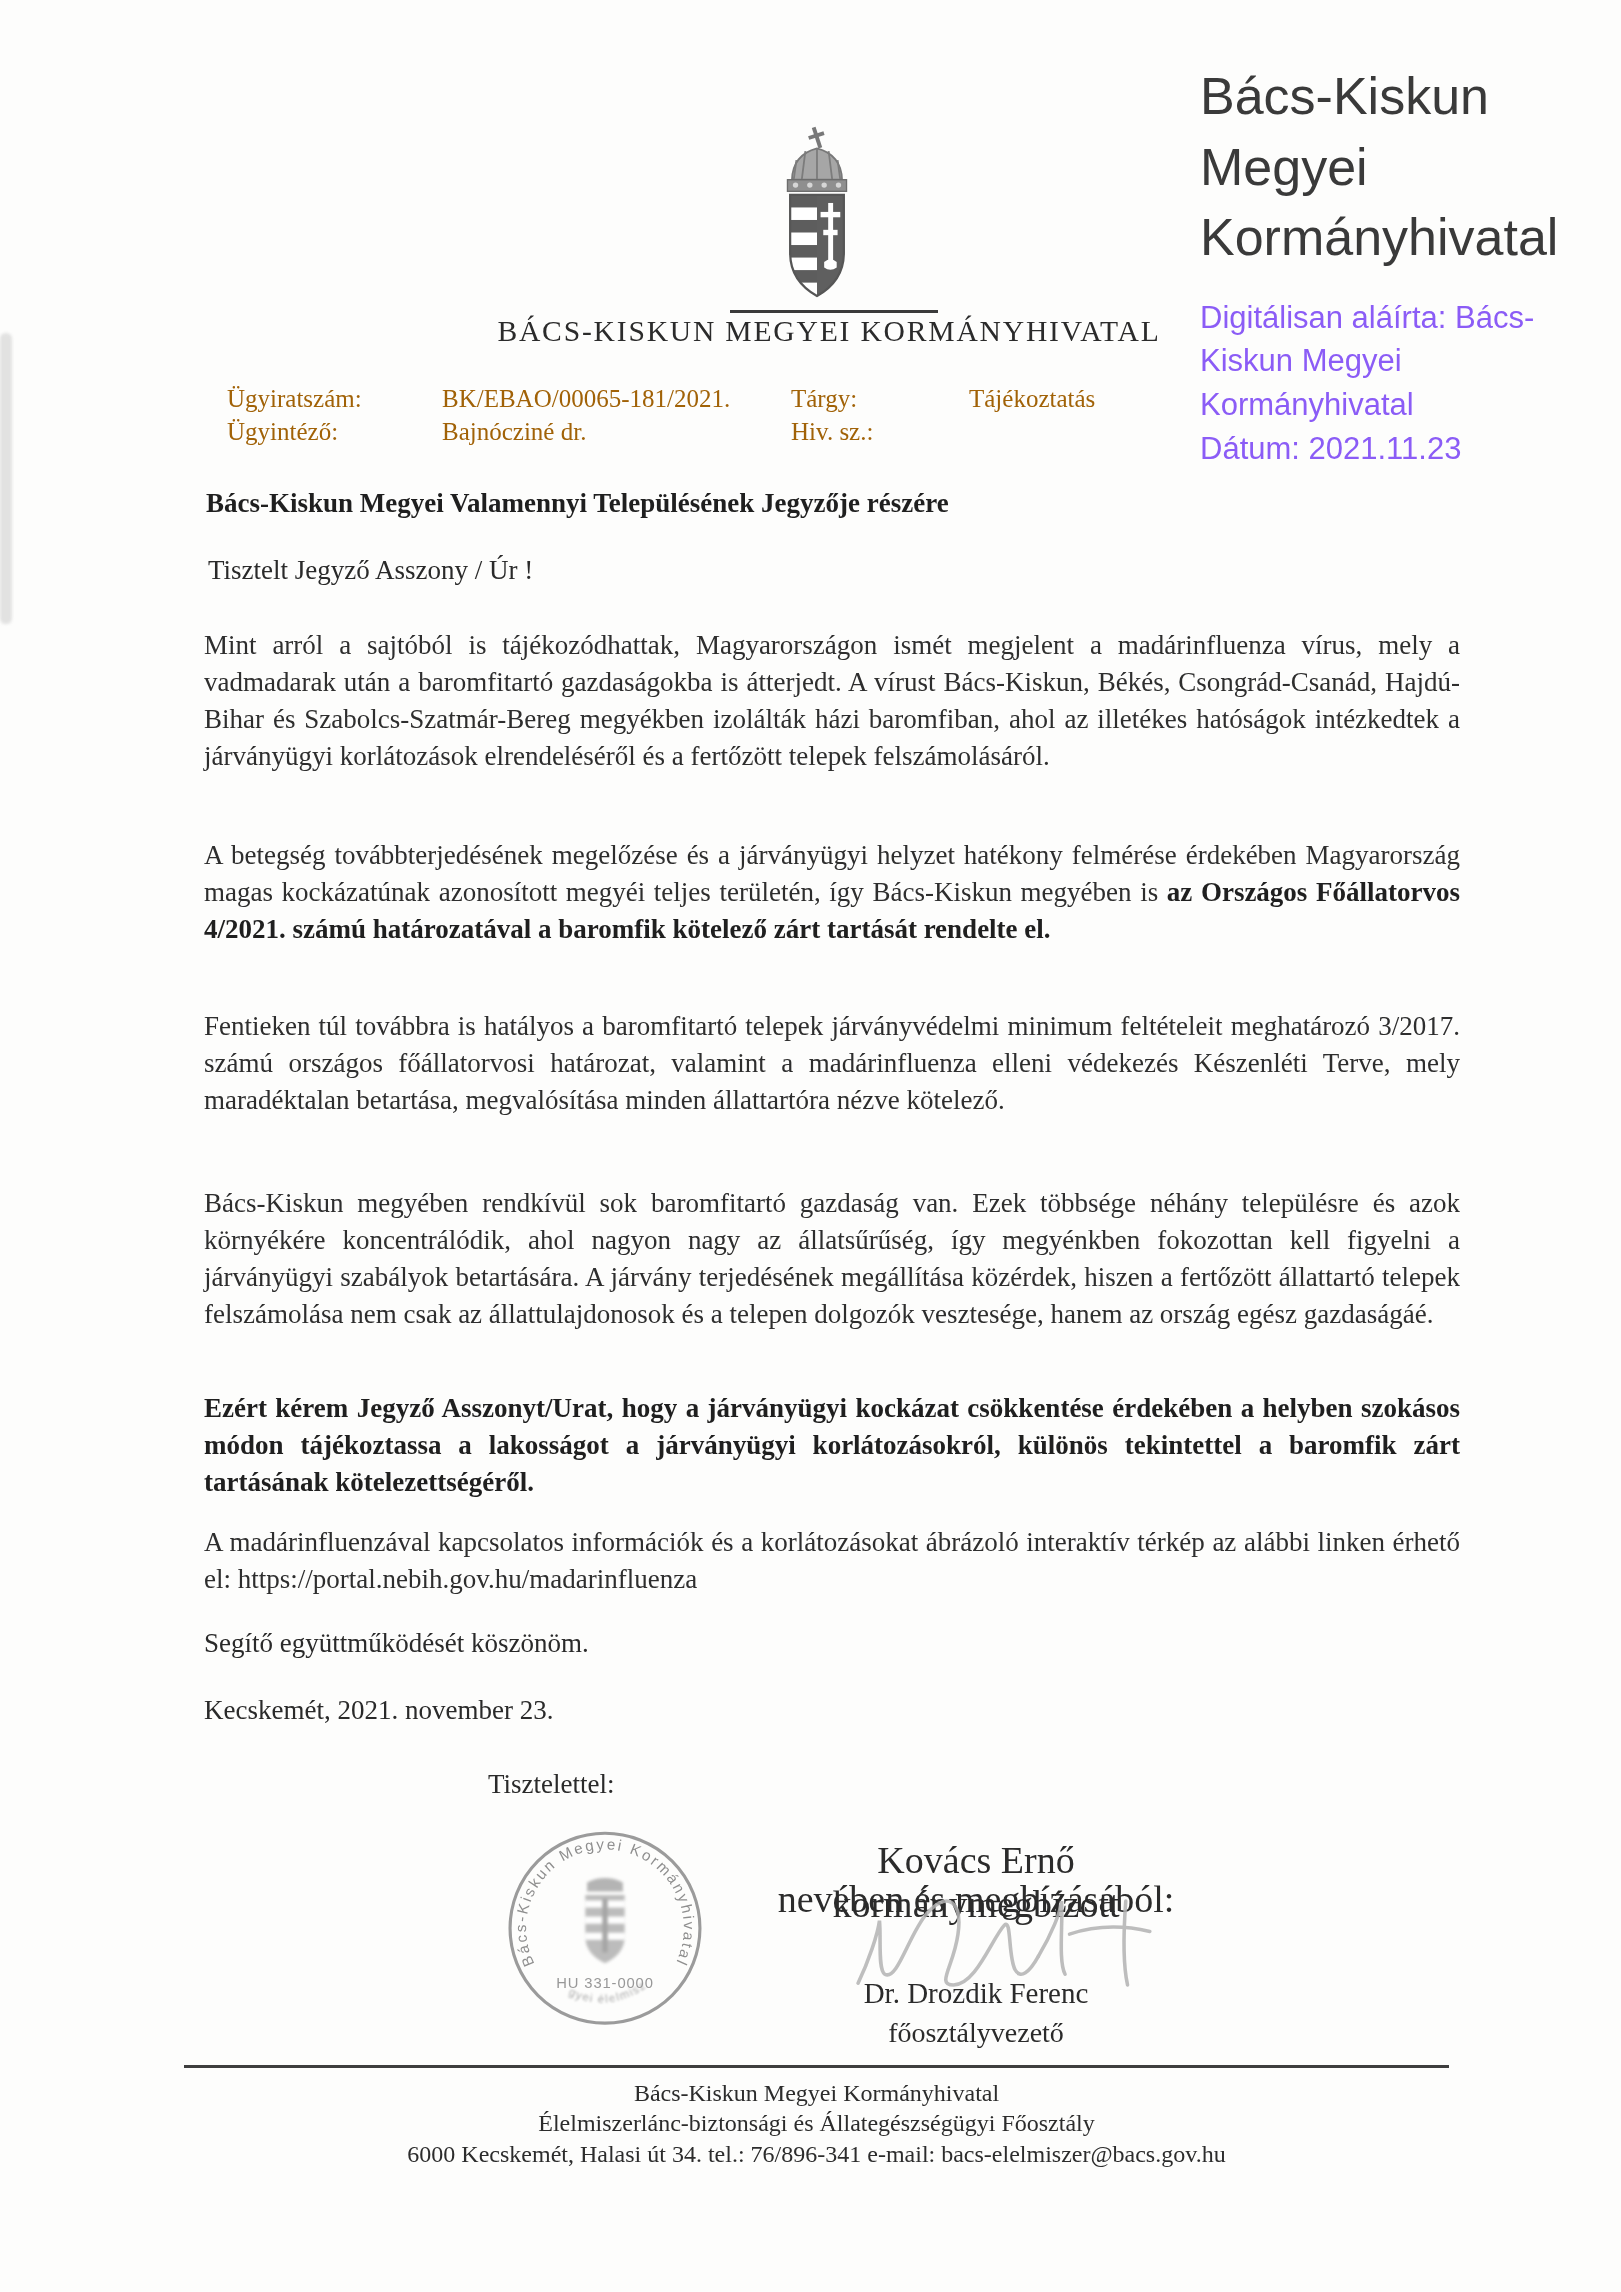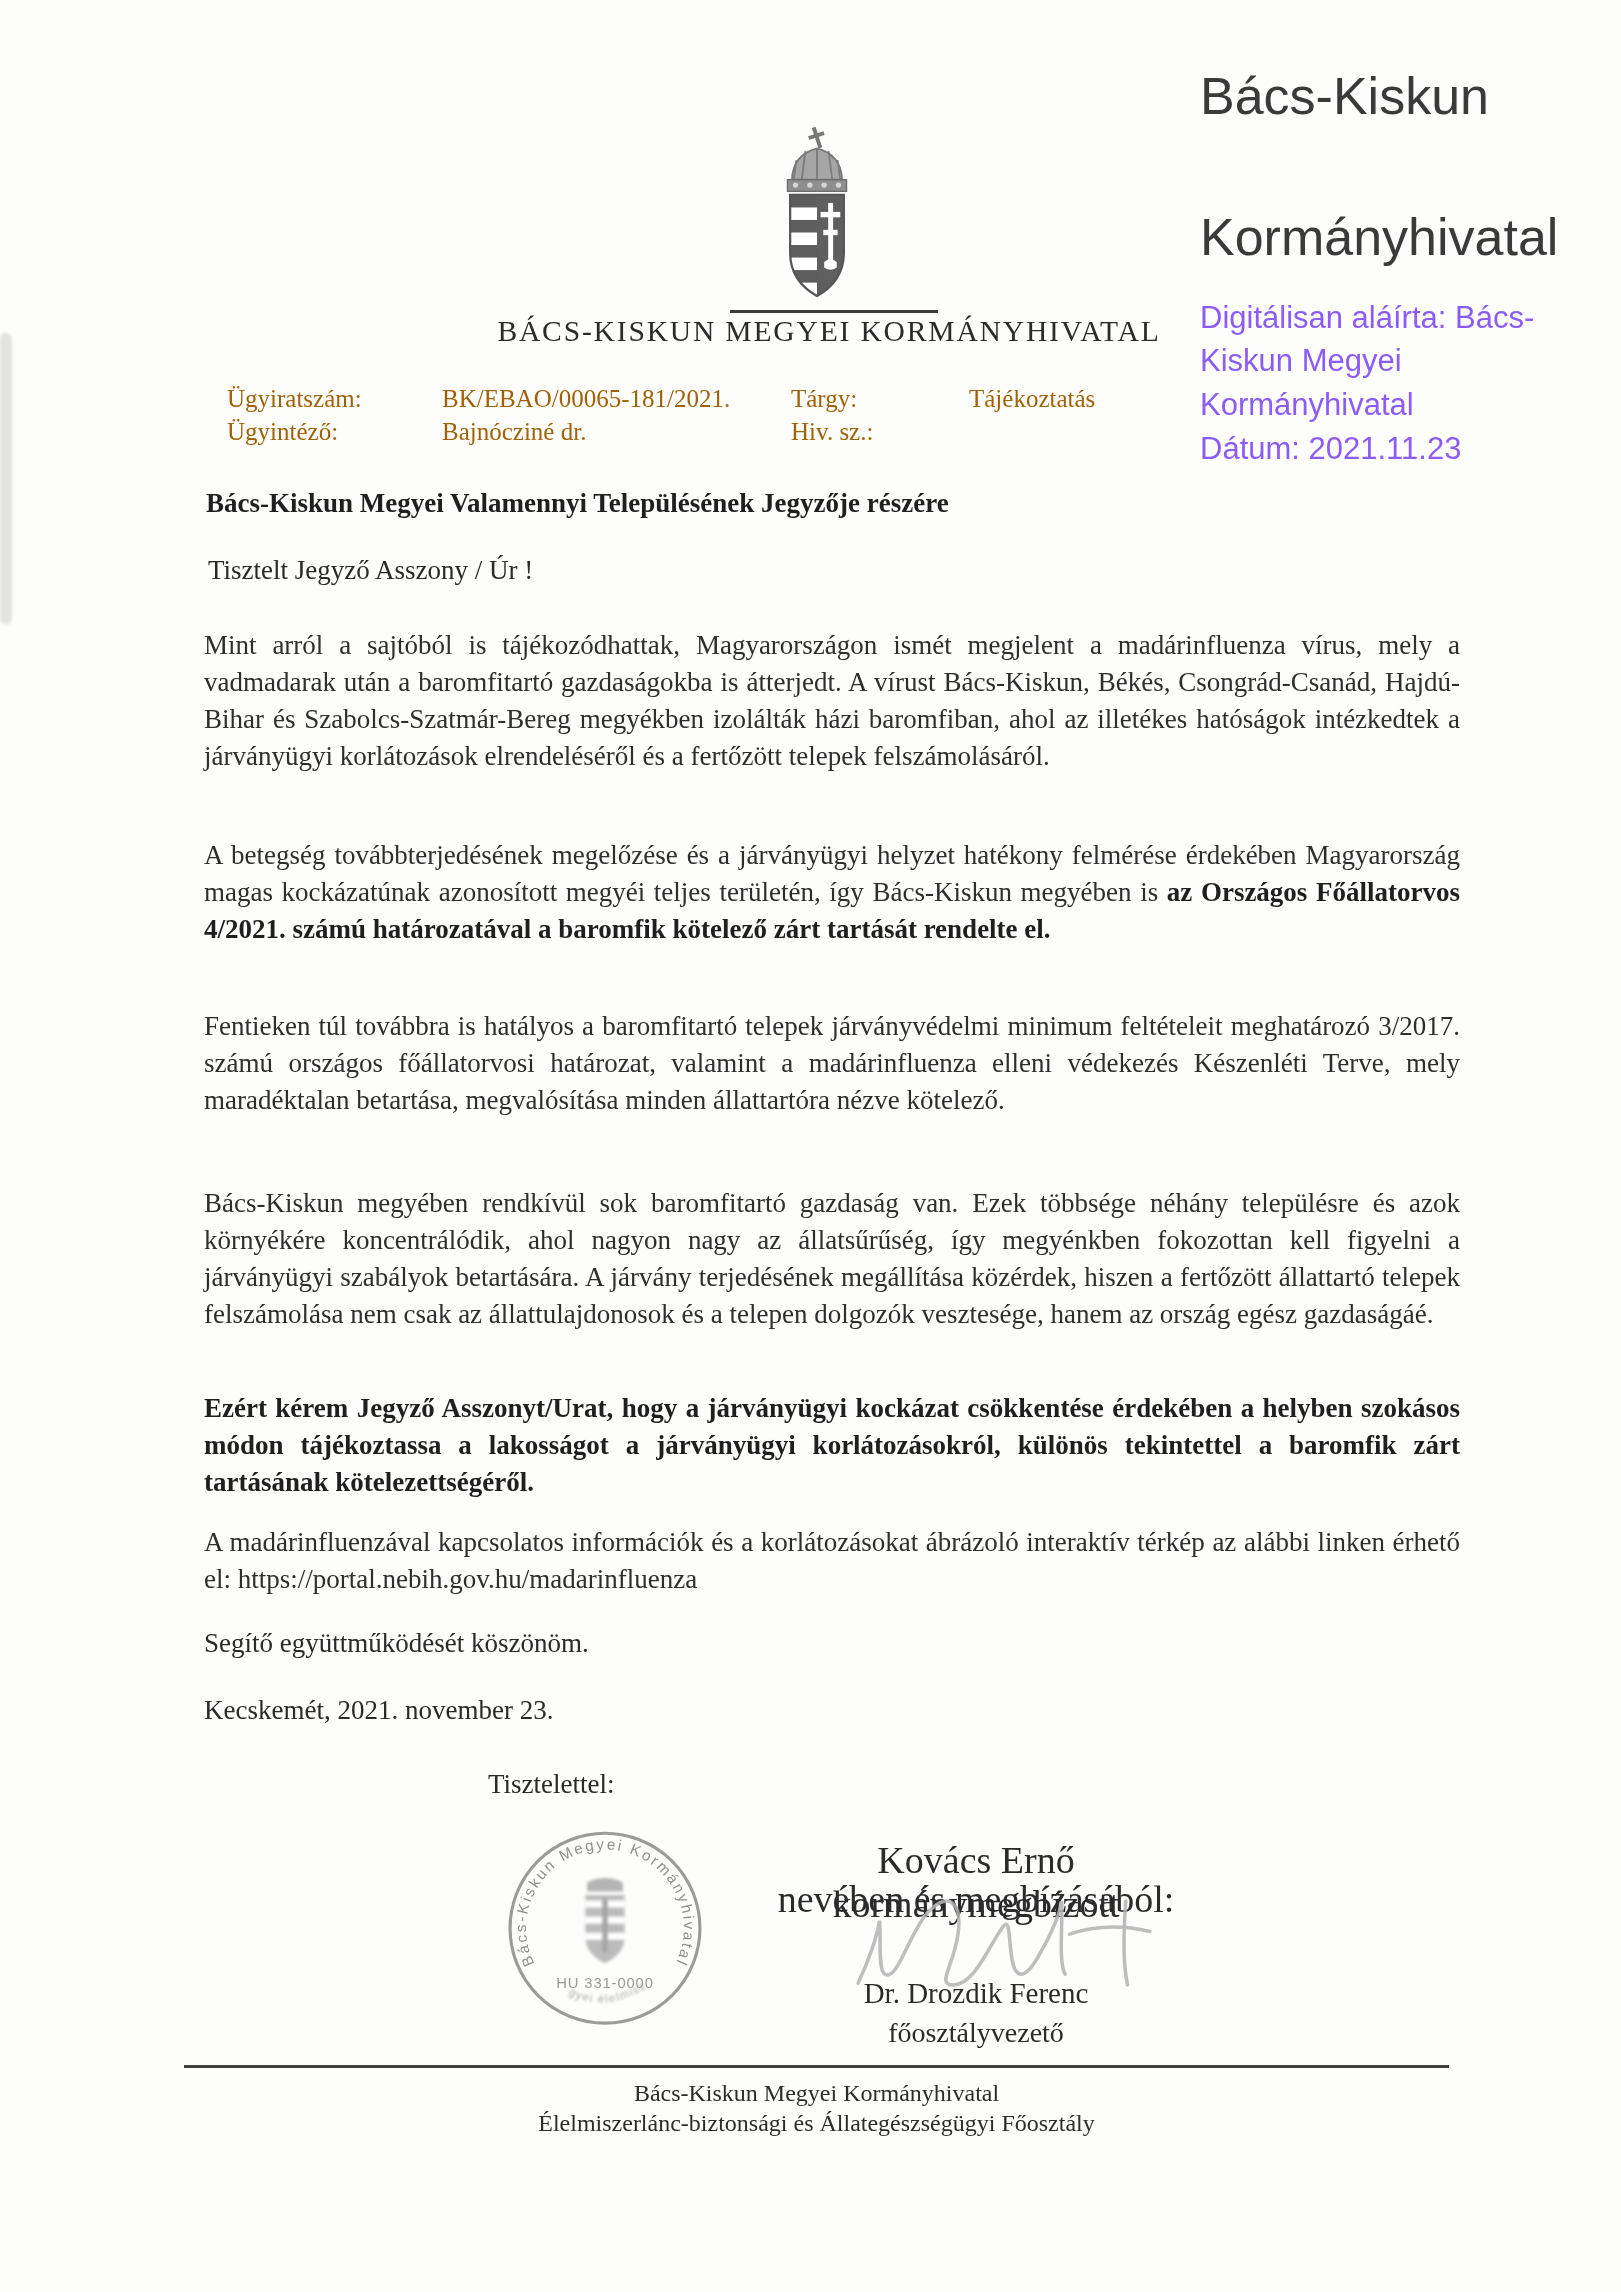--- a/index.html
+++ b/index.html
@@ -85,20 +85,21 @@
       </g>
       <path d="M20,77 H80 V142 Q80,173 50,190 Q20,173 20,142 Z" fill="none" stroke="#565656" stroke-width="2.5"></path>
     </svg>
   </div>
 
   <div class="abs arms-rule"></div>
 
   <div class="abs office-caps">BÁCS-KISKUN MEGYEI KORMÁNYHIVATAL</div>
 
   <div class="abs org-line" style="top:61px;">Bács-Kiskun</div>
+  <div class="abs org-line" style="top:132px;">Megyei</div>
   <div class="abs org-line" style="top:202px;">Kormányhivatal</div>
   <div class="abs sig-line" style="top:296px;">Digitálisan aláírta: Bács-</div>
   <div class="abs sig-line" style="top:339px;">Kiskun Megyei</div>
   <div class="abs sig-line" style="top:383px;">Kormányhivatal</div>
   <div class="abs sig-line" style="top:427px;">Dátum: 2021.11.23</div>
 
   <div class="abs ref" style="left:227px;top:385px;">Ügyiratszám:</div>
   <div class="abs ref" style="left:442px;top:385px;">BK/EBAO/00065-181/2021.</div>
   <div class="abs ref" style="left:791px;top:385px;">Tárgy:</div>
   <div class="abs ref" style="left:969px;top:385px;">Tájékoztatás</div>
@@ -159,15 +160,16 @@
       </g>
     </svg>
   </div>
 
   <div class="abs sig-col" style="top:1977px;font-size:29px;">Dr. Drozdik Ferenc</div>
   <div class="abs sig-col" style="top:2017px;font-size:28px;">főosztályvezető</div>
 
   <div class="abs footer-rule"></div>
   <div class="abs footer-line" style="top:2078px;">Bács-Kiskun Megyei Kormányhivatal</div>
   <div class="abs footer-line" style="top:2108px;">Élelmiszerlánc-biztonsági és Állategészségügyi Főosztály</div>
+  <div class="abs footer-line" style="top:2139px;">6000 Kecskemét, Halasi út 34. tel.: 76/896-341  e-mail: bacs-elelmiszer@bacs.gov.hu</div>
 
 </div>
 
 
 </body></html>

